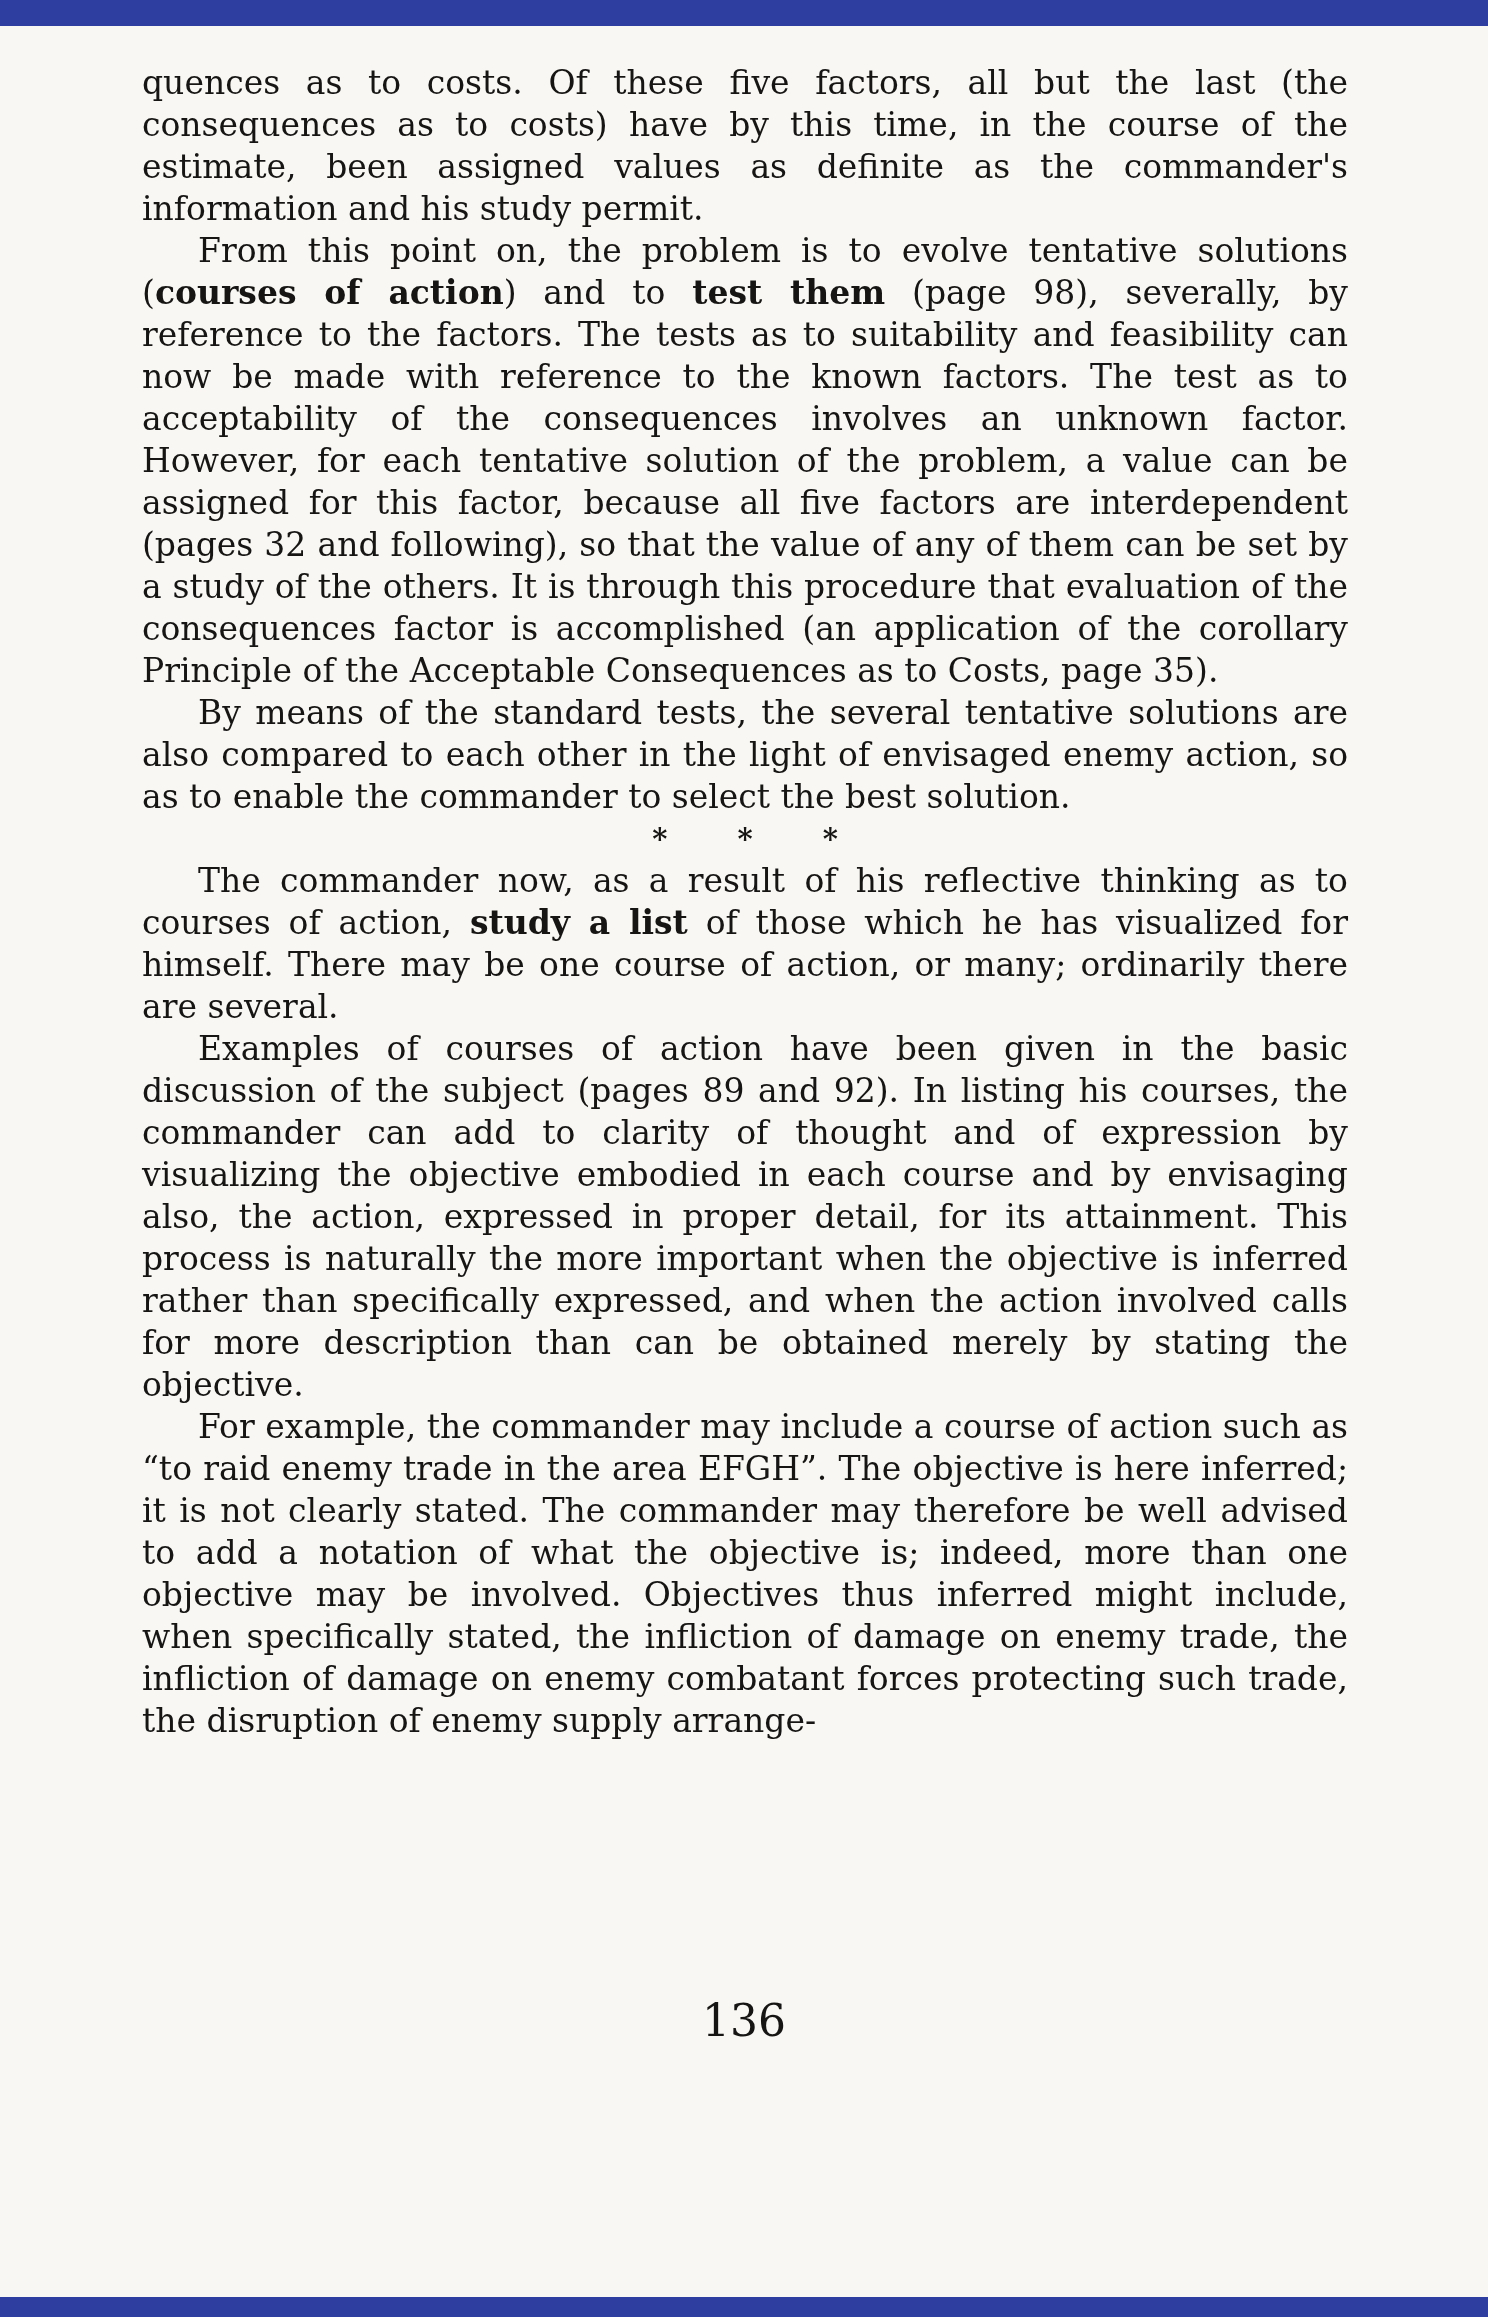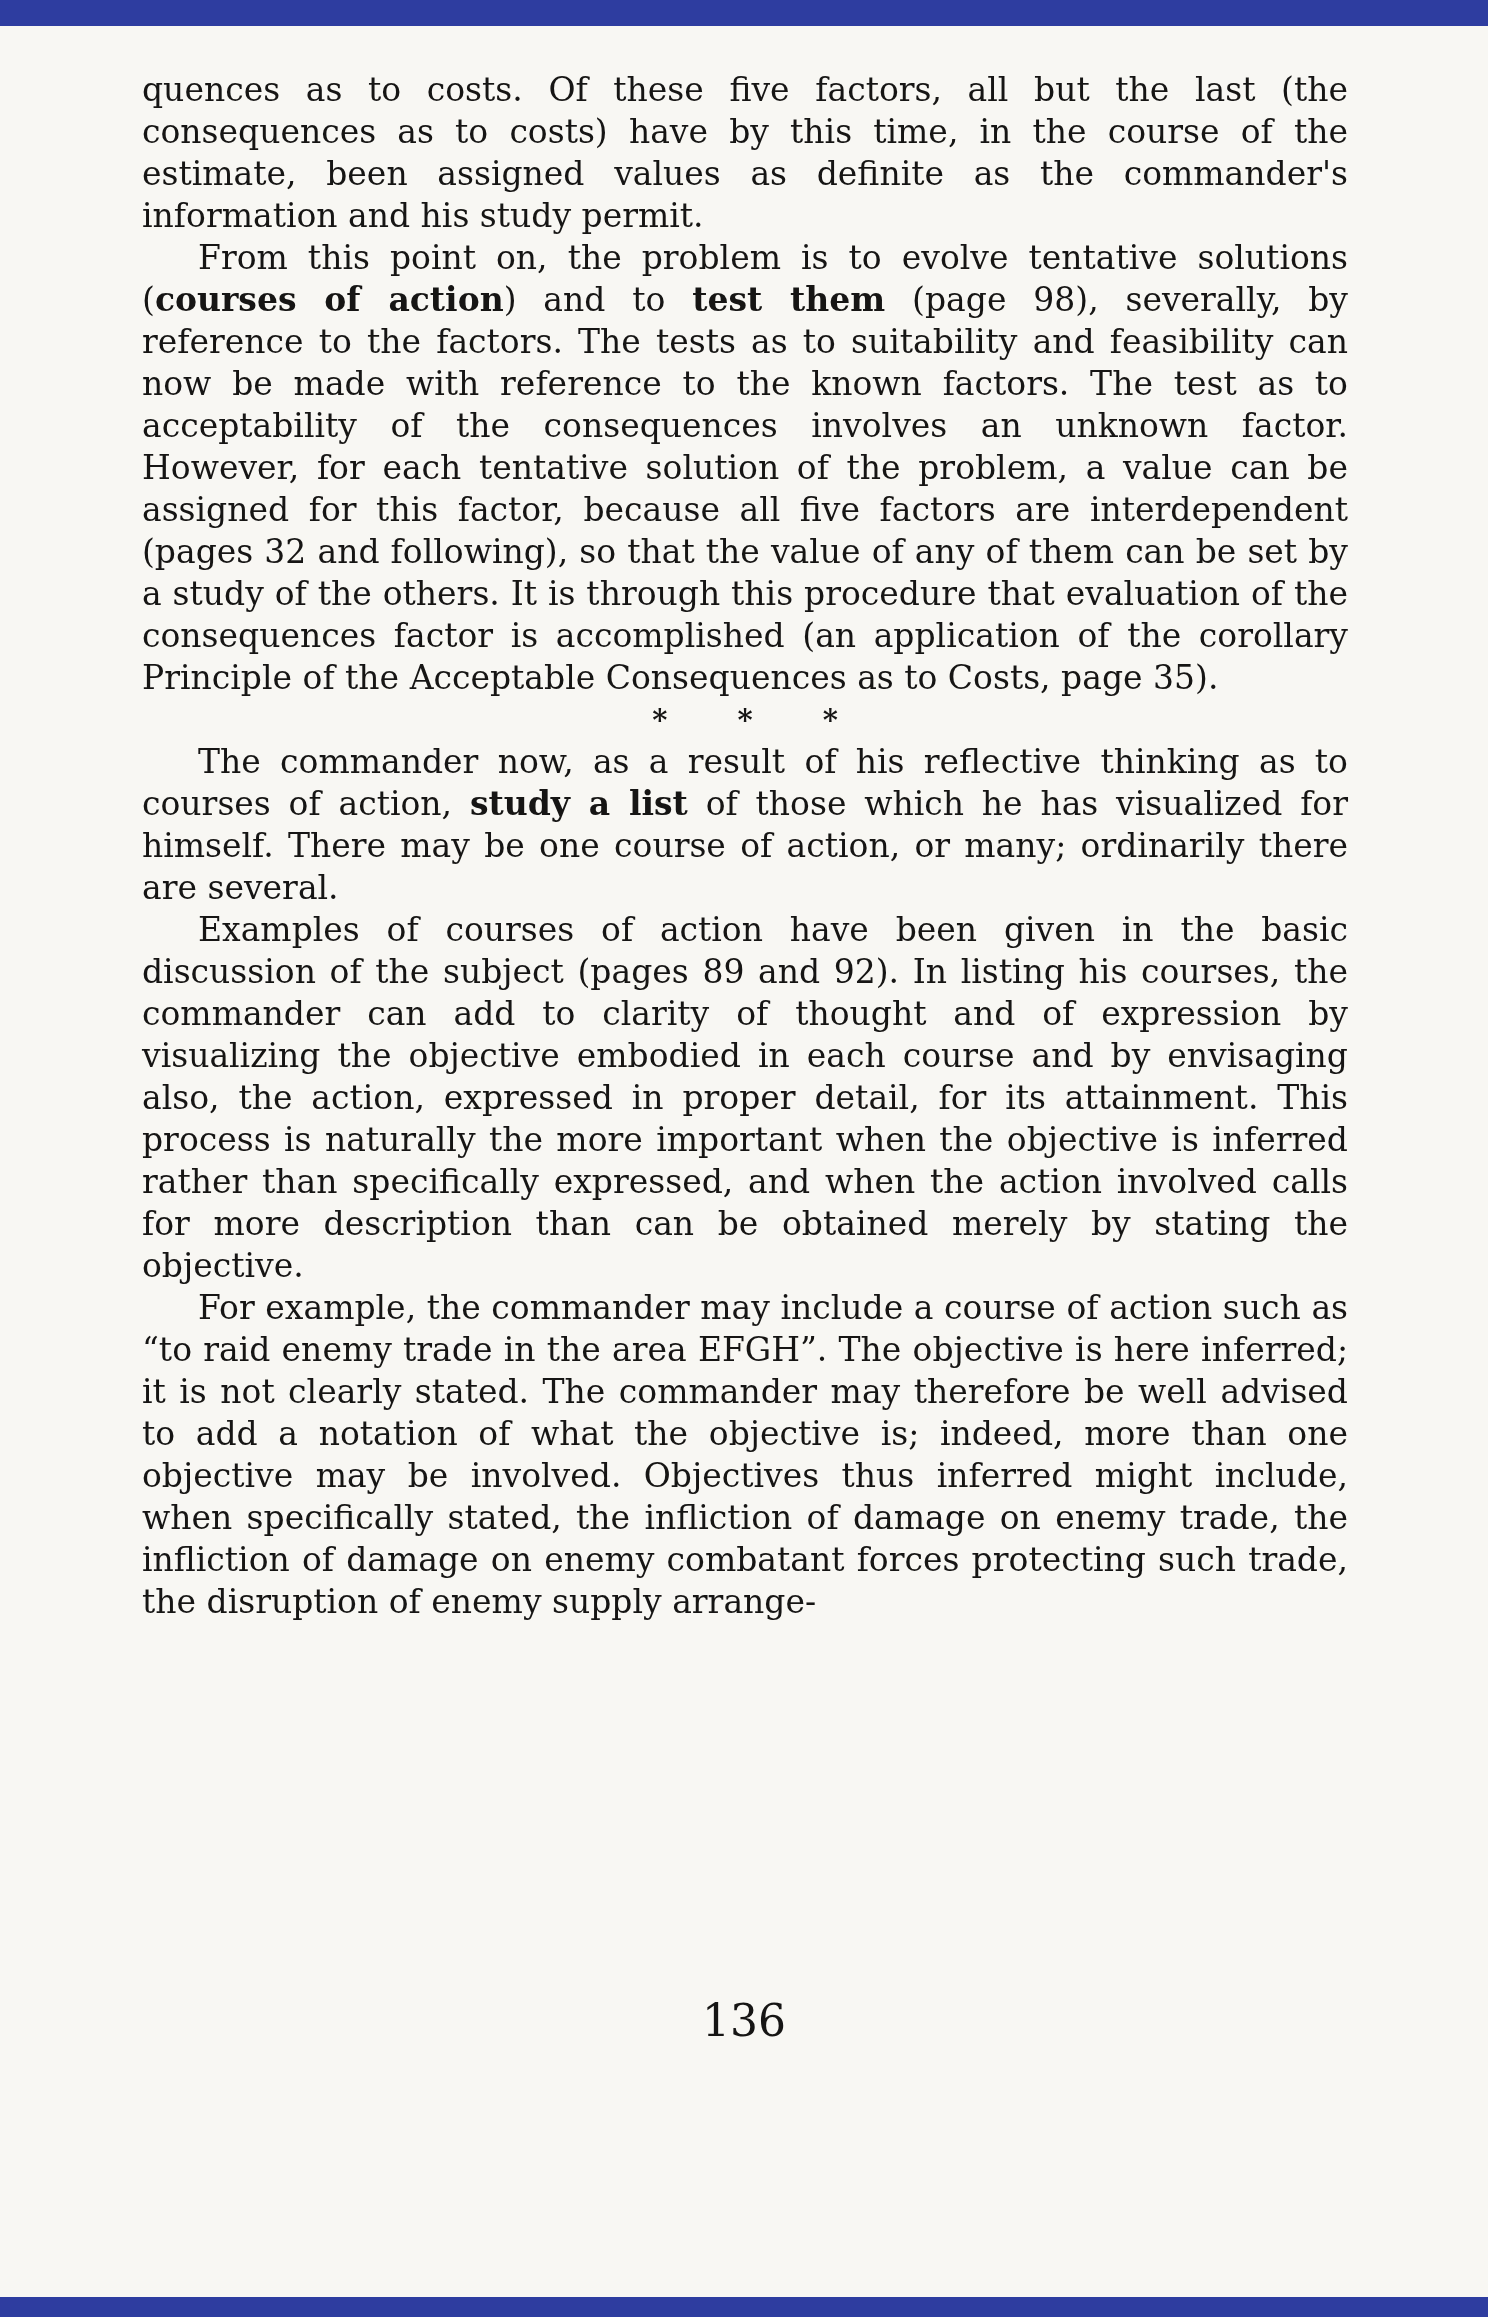--- a/index.html
+++ b/index.html
@@ -17,21 +17,21 @@
     position: absolute;
     left: 0;
     width: 100%;
   }
   .edge-bar.top { top: 0; height: 26px; }
   .edge-bar.bottom { bottom: 0; height: 20px; }
 
   .text-block {
     position: absolute;
     left: 142px;
-    top: 69px;
+    top: 62px;
     width: 1206px;
     font-size: 33px;
     line-height: 42px;
     text-align: justify;
     text-justify: inter-word;
   }
   p.para { margin: 0; padding: 0; }
   p.para.indent { text-indent: 56px; }
   .bold { font-weight: bold; }
 
@@ -56,20 +56,21 @@
 </style>
 </head>
 <body>
 
 <div class="page">
   <div class="edge-bar top" style="background: rgb(46, 61, 160);"></div>
 
   <div class="text-block">
       <p class="para"><span>quences as to costs. Of these five factors, all but the last (the consequences as to costs) have by this time, in the course of the estimate, been assigned values as definite as the commander's information and his study permit.</span></p>
       <p class="para indent"><span>From this point on, the problem is to evolve tentative solutions (</span><span class="bold">courses of action</span><span>) and to </span><span class="bold">test them</span><span> (page 98), severally, by reference to the factors. The tests as to suitability and feasibility can now be made with reference to the known factors. The test as to acceptability of the consequences involves an unknown factor. However, for each tentative solution of the problem, a value can be assigned for this factor, because all five factors are interdependent (pages 32 and following), so that the value of any of them can be set by a study of the others. It is through this procedure that evaluation of the consequences factor is accomplished (an application of the corollary Principle of the Acceptable Consequences as to Costs, page 35).</span></p>
+      <p class="para indent"><span>By means of the standard tests, the several tentative solutions are also compared to each other in the light of envisaged enemy action, so as to enable the commander to select the best solution.</span></p>
       <div class="separator">* * *</div>
       <p class="para indent"><span>The commander now, as a result of his reflective thinking as to courses of action, </span><span class="bold">study a list</span><span> of those which he has visualized for himself. There may be one course of action, or many; ordinarily there are several.</span></p>
       <p class="para indent"><span>Examples of courses of action have been given in the basic discussion of the subject (pages 89 and 92). In listing his courses, the commander can add to clarity of thought and of expression by visualizing the objective embodied in each course and by envisaging also, the action, expressed in proper detail, for its attainment. This process is naturally the more important when the objective is inferred rather than specifically expressed, and when the action involved calls for more description than can be obtained merely by stating the objective.</span></p>
       <p class="para indent"><span>For example, the commander may include a course of action such as “to raid enemy trade in the area EFGH”. The objective is here inferred; it is not clearly stated. The commander may therefore be well advised to add a notation of what the objective is; indeed, more than one objective may be involved. Objectives thus inferred might include, when specifically stated, the infliction of damage on enemy trade, the infliction of damage on enemy combatant forces protecting such trade, the disruption of enemy supply arrange-</span></p>
     </div>
 
   <div class="page-number">136</div>
 
   <div class="edge-bar bottom" style="background: rgb(46, 61, 160);"></div>
 </div>

